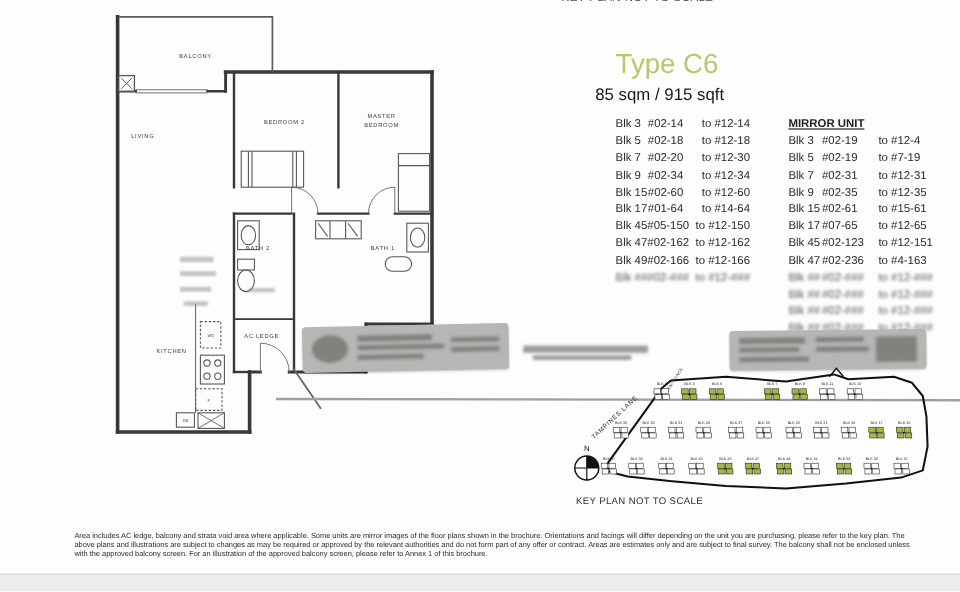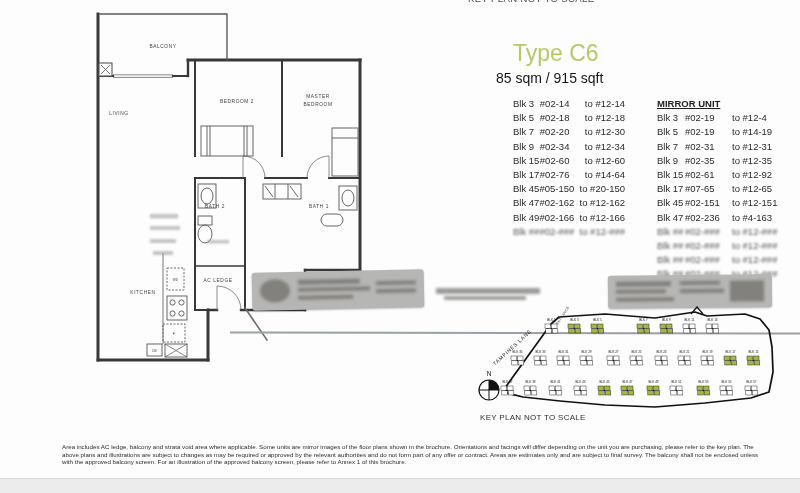--- a/index.html
+++ b/index.html
@@ -183,27 +183,27 @@
           <span class="c2">#02-34</span>
           <span class="c3">to #12-34</span>
         </div>
         <div class="urow">
           <span class="c1">Blk 15</span>
           <span class="c2">#02-60</span>
           <span class="c3">to #12-60</span>
         </div>
         <div class="urow">
           <span class="c1">Blk 17</span>
-          <span class="c2">#02-76</span>
+          <span class="c2">#01-64</span>
           <span class="c3">to #14-64</span>
         </div>
         <div class="urow">
           <span class="c1">Blk 45</span>
           <span class="c2">#05-150</span>
-          <span class="c3">to #20-150</span>
+          <span class="c3">to #12-150</span>
         </div>
         <div class="urow">
           <span class="c1">Blk 47</span>
           <span class="c2">#02-162</span>
           <span class="c3">to #12-162</span>
         </div>
         <div class="urow">
           <span class="c1">Blk 49</span>
           <span class="c2">#02-166</span>
           <span class="c3">to #12-166</span>
@@ -218,45 +218,45 @@
       <div class="uhead">MIRROR UNIT</div>
       <div id="col-mirror">
           <div class="urow">
             <span class="c1">Blk 3</span>
             <span class="c2">#02-19</span>
             <span class="c3">to #12-4</span>
           </div>
           <div class="urow">
             <span class="c1">Blk 5</span>
             <span class="c2">#02-19</span>
-            <span class="c3">to #14-19</span>
+            <span class="c3">to #7-19</span>
           </div>
           <div class="urow">
             <span class="c1">Blk 7</span>
             <span class="c2">#02-31</span>
             <span class="c3">to #12-31</span>
           </div>
           <div class="urow">
             <span class="c1">Blk 9</span>
             <span class="c2">#02-35</span>
             <span class="c3">to #12-35</span>
           </div>
           <div class="urow">
             <span class="c1">Blk 15</span>
             <span class="c2">#02-61</span>
-            <span class="c3">to #12-92</span>
+            <span class="c3">to #15-61</span>
           </div>
           <div class="urow">
             <span class="c1">Blk 17</span>
             <span class="c2">#07-65</span>
             <span class="c3">to #12-65</span>
           </div>
           <div class="urow">
             <span class="c1">Blk 45</span>
-            <span class="c2">#02-151</span>
+            <span class="c2">#02-123</span>
             <span class="c3">to #12-151</span>
           </div>
           <div class="urow">
             <span class="c1">Blk 47</span>
             <span class="c2">#02-236</span>
             <span class="c3">to #4-163</span>
           </div>
           <div class="urow blurred">
             <span class="c1">Blk ##</span>
             <span class="c2">#02-###</span>

